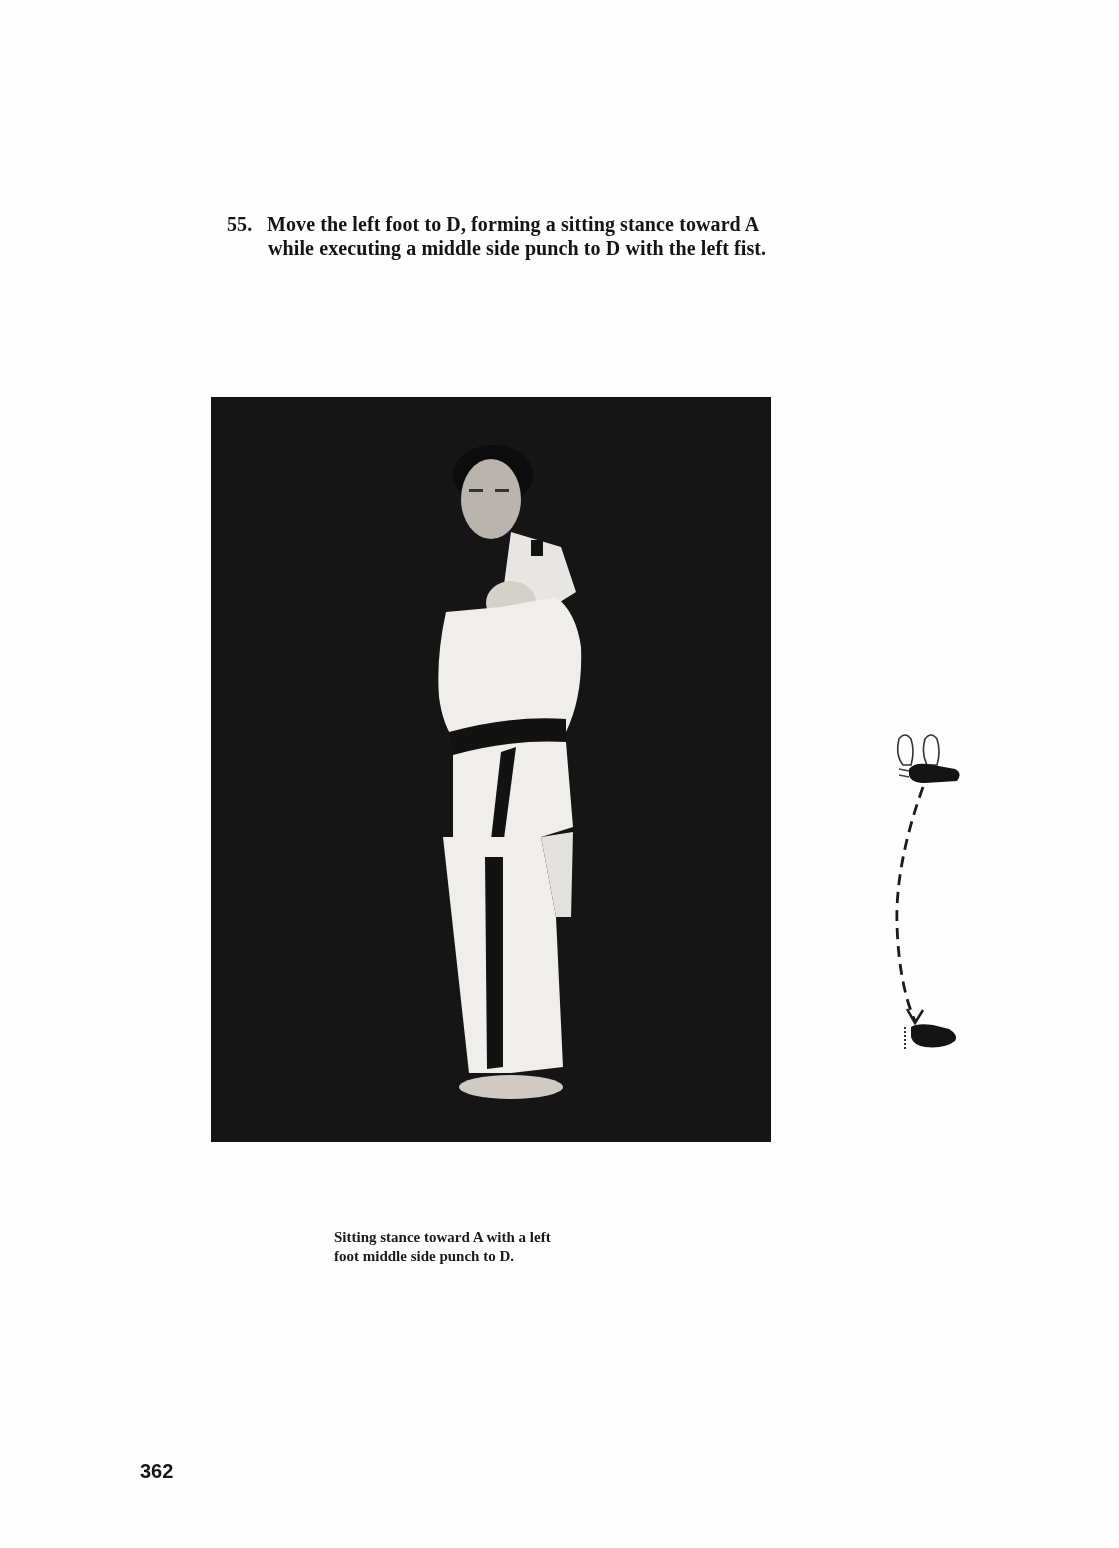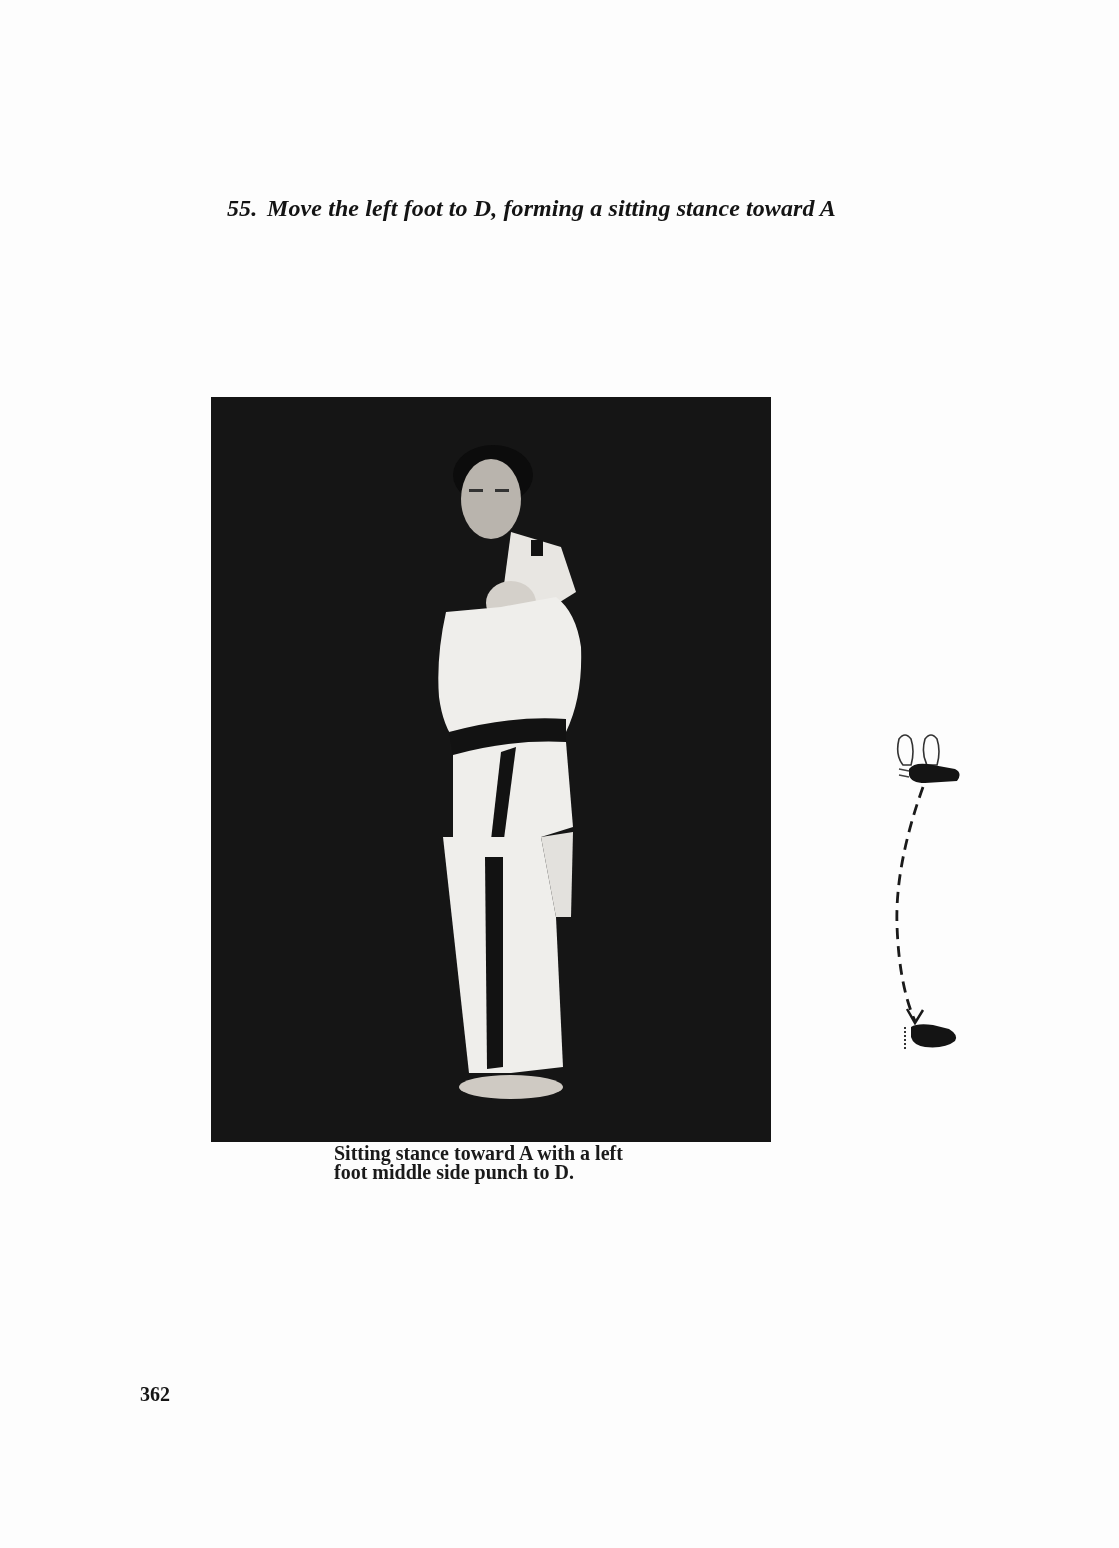--- a/index.html
+++ b/index.html
@@ -4,57 +4,57 @@
   <style>
     html, body { margin: 0; padding: 0; }
     body {
       width: 1119px; height: 1548px;
       background: #fdfdfd;
       position: relative; overflow: hidden;
       font-family: "DejaVu Serif", "Liberation Serif", serif;
       color: #141414;
     }
     .instruction {
-      position: absolute; left: 227px; top: 196px; width: 720px;
+      position: absolute; left: 227px; top: 212px; width: 720px;
       font-family: "Liberation Serif", serif;
-      font-weight: bold; font-size: 24px; line-height: 24px;
+      font-weight: bold; font-size: 20px; line-height: 24px;
       letter-spacing: 0.1px;
-      font-style: italic;
     }
     .instruction .num { display: inline-block; width: 40px; }
     .instruction .line2 { padding-left: 41px; display: block; }
     .photo {
       position: absolute; left: 211px; top: 397px;
       width: 560px; height: 745px;
       background: #151515;
       overflow: hidden;
     }
     .photo svg { display: block; }
     .caption {
-      position: absolute; left: 334px; top: 1144px; width: 360px;
+      position: absolute; left: 334px; top: 1228px; width: 360px;
       font-family: "Liberation Serif", serif;
-      font-weight: bold; font-size: 20px; line-height: 19px;
+      font-weight: bold; font-size: 15px; line-height: 19px;
       color: #1a1a1a;
     }
     .footprint {
       position: absolute; left: 885px; top: 725px;
       width: 90px; height: 330px;
     }
     .page-number {
-      position: absolute; left: 140px; top: 1383px;
-      font-family: Liberation Serif, serif;
+      position: absolute; left: 140px; top: 1460px;
+      font-family: Liberation Sans, sans-serif;
       font-weight: bold; font-size: 20px;
       color: #151515;
     }
   </style>
 </head>
 <body>
 
 <div class="instruction">
   <span class="num">55.</span><span>Move the left foot to D, forming a sitting stance toward A</span>
+  <span class="line2">while executing a middle side punch to D with the left fist.</span>
 </div>
 
 <div class="photo">
   <svg width="560" height="745" viewBox="0 0 560 745">
     <rect x="0" y="0" width="560" height="745" fill="#151515"></rect>
 
     <ellipse cx="282" cy="78" rx="40" ry="30" fill="#0c0c0c"></ellipse>
 
     <ellipse cx="280" cy="102" rx="30" ry="40" fill="#b9b4ad"></ellipse>
     <rect x="258" y="92" width="14" height="3" fill="#333"></rect>

